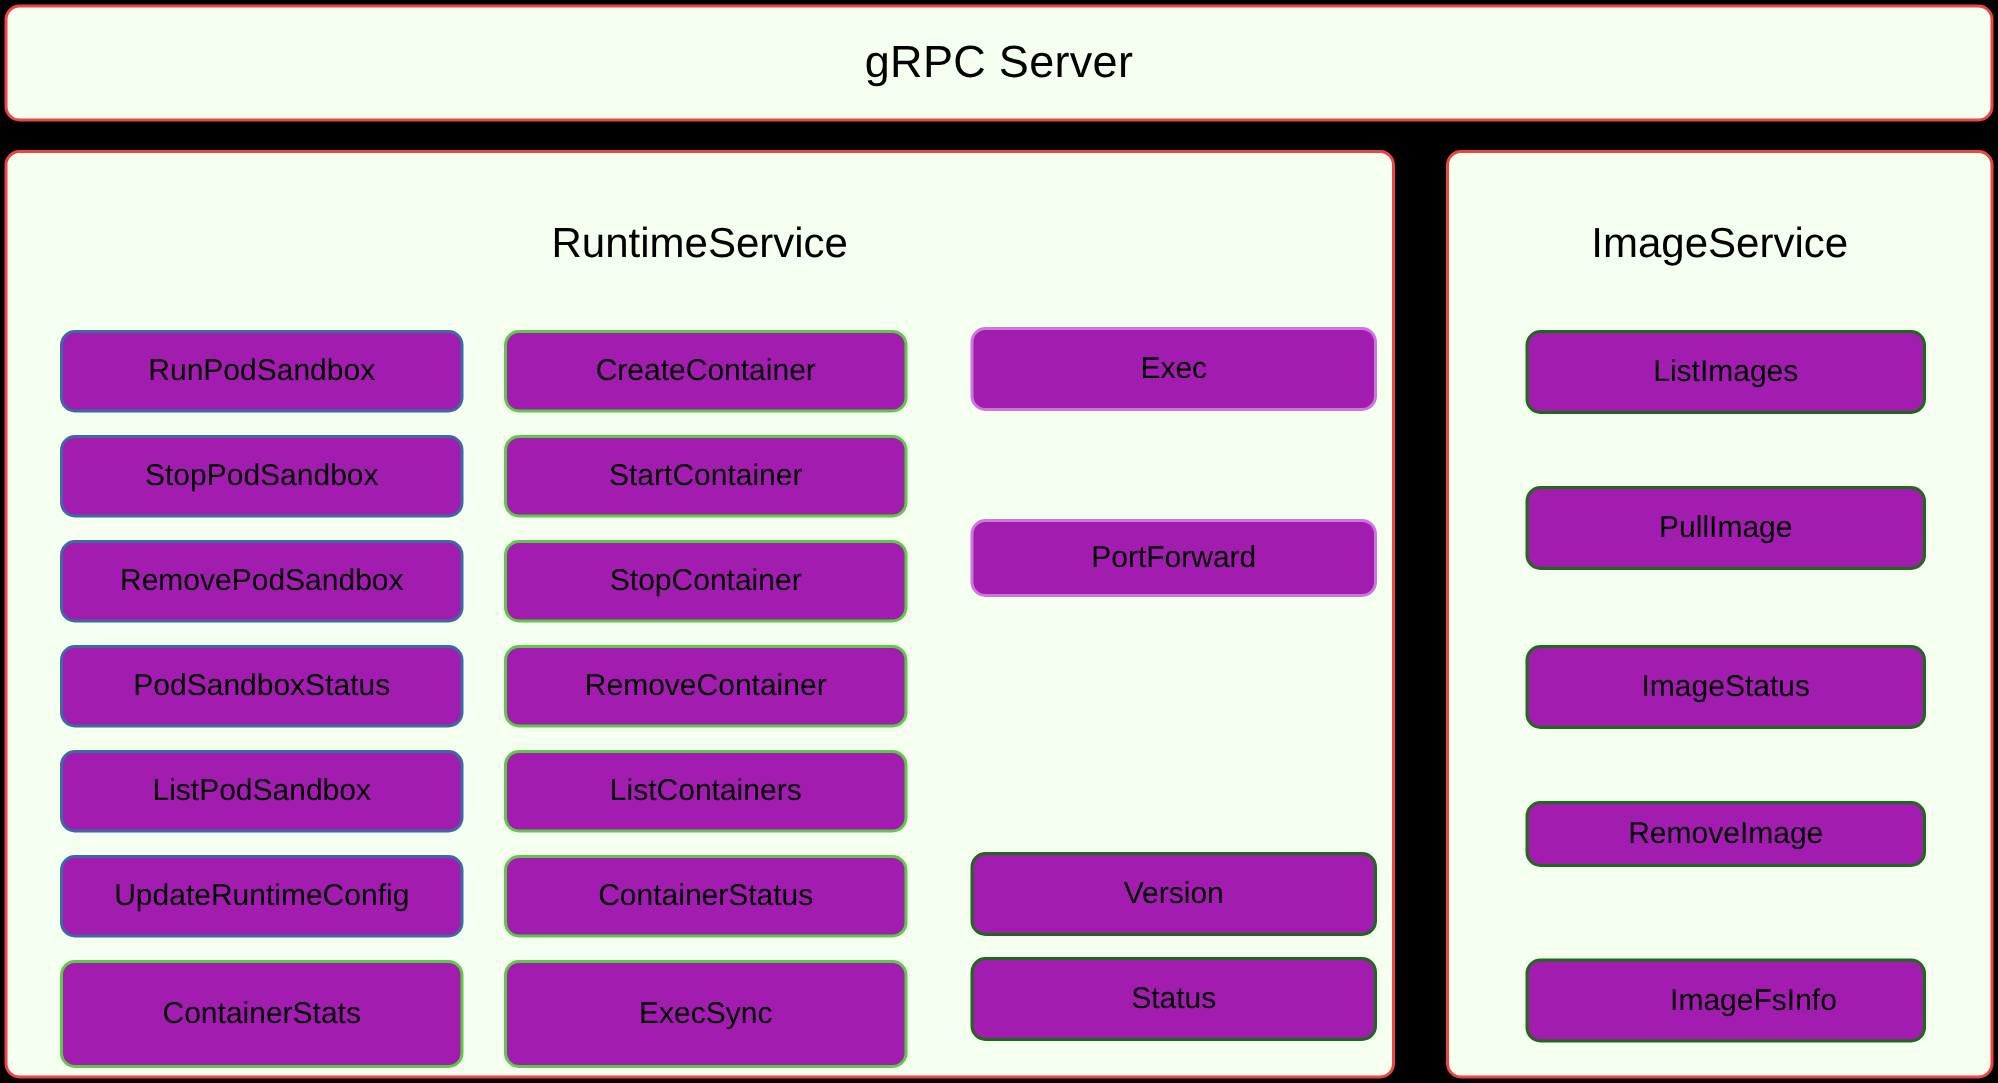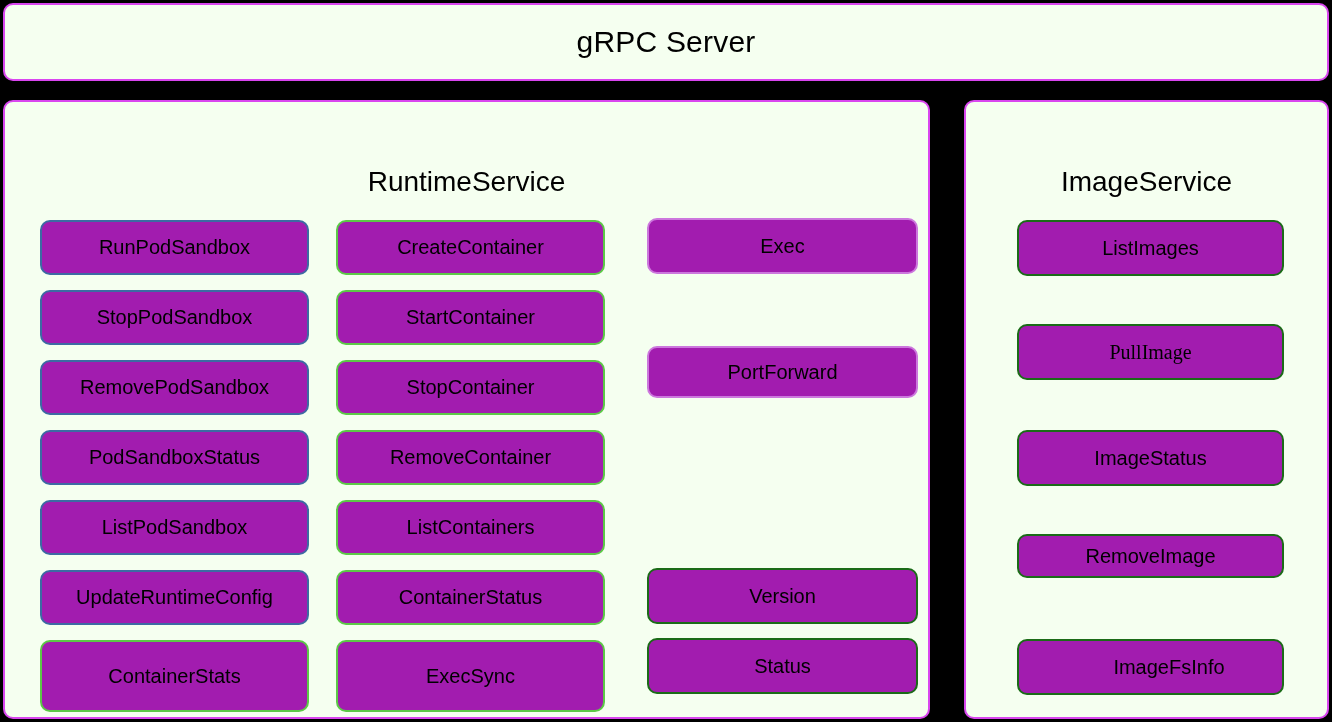--- a/index.html
+++ b/index.html
@@ -11,21 +11,21 @@
     position: relative;
     width: 1332px;
     height: 722px;
     background: #000000;
     font-family: "Liberation Sans", sans-serif;
     overflow: hidden;
   }
   .panel {
     position: absolute;
     background: #f5fff0;
-    border: 2px solid #d946ef;
+    border: 2px solid #ef4444;
     border-radius: 10px;
     box-sizing: border-box;
   }
   #header-panel {
     left: 3px;
     top: 3px;
     width: 1326px;
     height: 78px;
     display: flex;
     align-items: center;
@@ -49,21 +49,20 @@
     height: 619px;
   }
   .panel-title {
     position: absolute;
     left: 0;
     right: 0;
     top: 44px;
     text-align: center;
     font-size: 28px;
     color: #000000;
-    margin-top: 20px;
   }
   .method-box {
     position: absolute;
     background: #a21caf;
     border-radius: 10px;
     box-sizing: border-box;
     display: flex;
     align-items: center;
     justify-content: center;
     font-size: 20px;
@@ -95,21 +94,21 @@
 
   
   .c3r1 { top: 116px; height: 56px; }
   .c3r2 { top: 186px; height: 56px; }
   .c3r3 { top: 244px; height: 52px; }
   .c3r6 { top: 466px; height: 56px; }
   .c3r7 { top: 536px; height: 56px; }
 
   
   .ir1 { top: 118px; height: 56px; }
-  .ir2 { top: 222px; height: 56px; font-family: Liberation Serif, serif; }
+  .ir2 { top: 222px; height: 56px; }
   .ir3 { top: 328px; height: 56px; }
   .ir4 { top: 432px; height: 44px; }
   .ir5 { top: 537px; height: 56px; padding-left: 37px; }
 </style>
 </head>
 <body>
 
 <div id="canvas">
 
   <div class="panel" id="header-panel">

